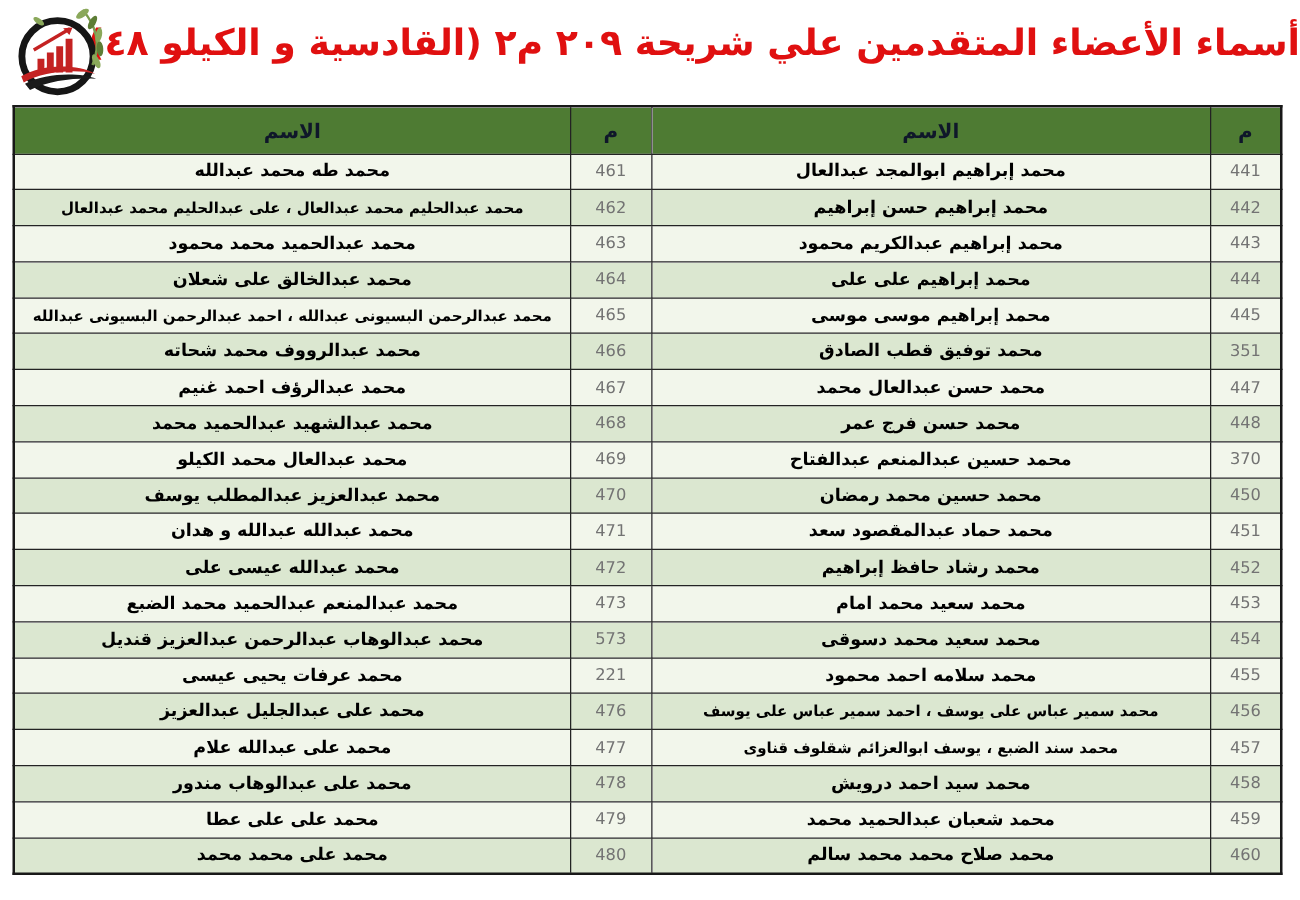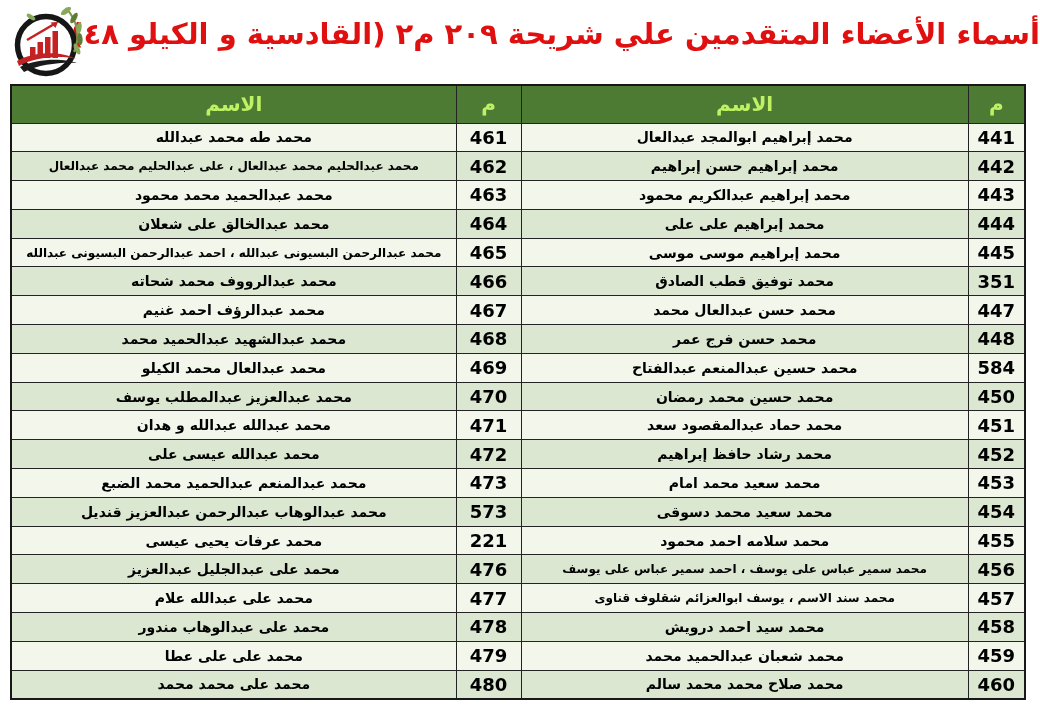--- a/index.html
+++ b/index.html
@@ -51,38 +51,38 @@
     text-align: center;
     vertical-align: middle;
     overflow: hidden;
     padding: 0 3px;
   }
   thead tr {
     height: 38px;
     background: #4e7b33;
   }
   thead th {
-    color: #bef264;
-    font-size: 20px;
+    color: #0f172a;
+    font-size: 16px;
     font-weight: bold;
   }
   tbody tr { height: 28.8px; }
   tbody tr:nth-child(odd)  { background: #f2f6eb; }
   tbody tr:nth-child(even) { background: #dbe7d0; }
   td.name {
     font-size: 14px;
     font-weight: bold;
     color: #000;
     white-space: nowrap;
   }
   td.name.small { font-size: 12px; }
   td.num {
-    font-size: 18px;
-    font-weight: bold;
-    color: #000000;
+    font-size: 13px;
+    font-weight: normal;
+    color: #737373;
   }
 </style>
 </head>
 <body>
 
 <div class="page">
 
   <div class="header-bar">
     <div class="logo">
       <svg viewBox="0 0 88 78" width="88" height="78" xmlns="http://www.w3.org/2000/svg">
@@ -171,21 +171,21 @@
           <td class="num">467</td>
           <td class="name">محمد عبدالرؤف احمد غنيم</td>
         </tr>
         <tr>
           <td class="num">448</td>
           <td class="name">محمد حسن فرج عمر</td>
           <td class="num">468</td>
           <td class="name">محمد عبدالشهيد عبدالحميد محمد</td>
         </tr>
         <tr>
-          <td class="num">584</td>
+          <td class="num">370</td>
           <td class="name">محمد حسين عبدالمنعم عبدالفتاح</td>
           <td class="num">469</td>
           <td class="name">محمد عبدالعال محمد الكيلو</td>
         </tr>
         <tr>
           <td class="num">450</td>
           <td class="name">محمد حسين محمد رمضان</td>
           <td class="num">470</td>
           <td class="name">محمد عبدالعزيز عبدالمطلب يوسف</td>
         </tr>
@@ -220,21 +220,21 @@
           <td class="name">محمد عرفات يحيى عيسى</td>
         </tr>
         <tr>
           <td class="num">456</td>
           <td class="name small">محمد سمير عباس على يوسف ، احمد سمير عباس على يوسف</td>
           <td class="num">476</td>
           <td class="name">محمد على عبدالجليل عبدالعزيز</td>
         </tr>
         <tr>
           <td class="num">457</td>
-          <td class="name small">محمد سند الاسم ، يوسف ابوالعزائم شقلوف قناوى</td>
+          <td class="name small">محمد سند الضبع ، يوسف ابوالعزائم شقلوف قناوى</td>
           <td class="num">477</td>
           <td class="name">محمد على عبدالله علام</td>
         </tr>
         <tr>
           <td class="num">458</td>
           <td class="name">محمد سيد احمد درويش</td>
           <td class="num">478</td>
           <td class="name">محمد على عبدالوهاب مندور</td>
         </tr>
         <tr>

